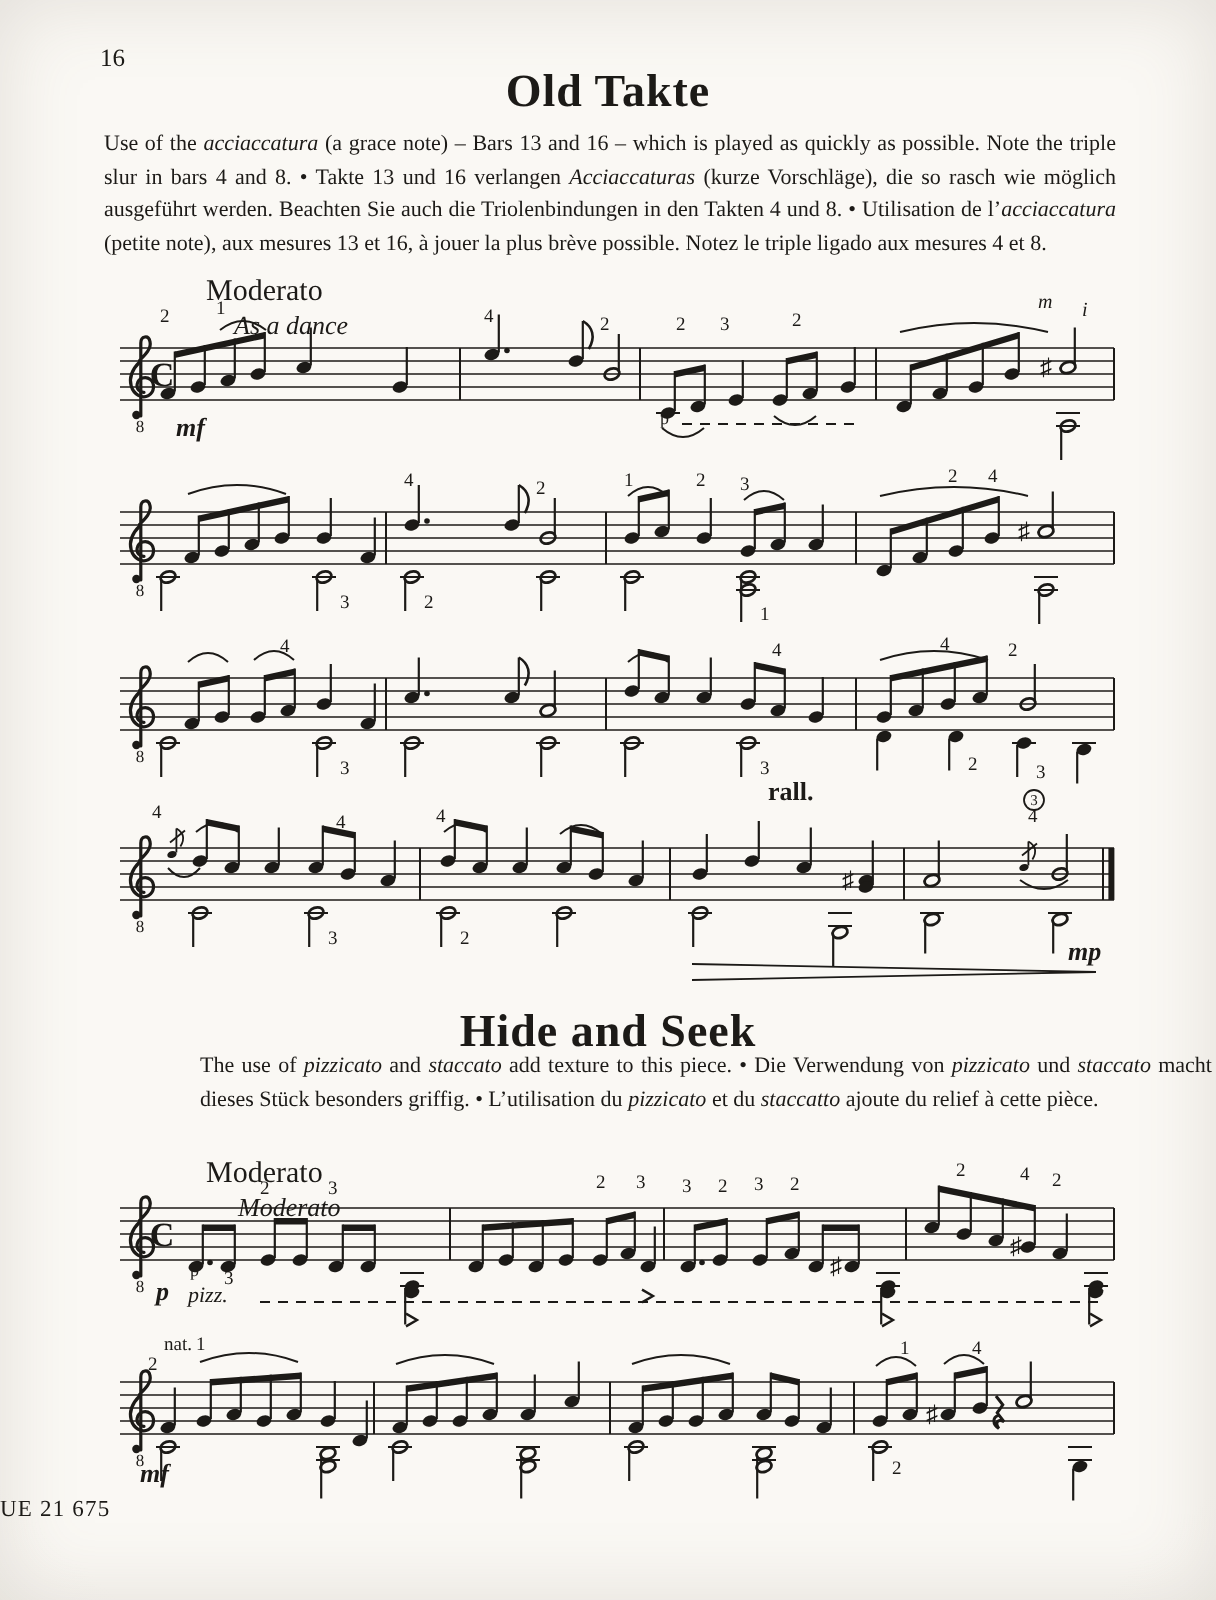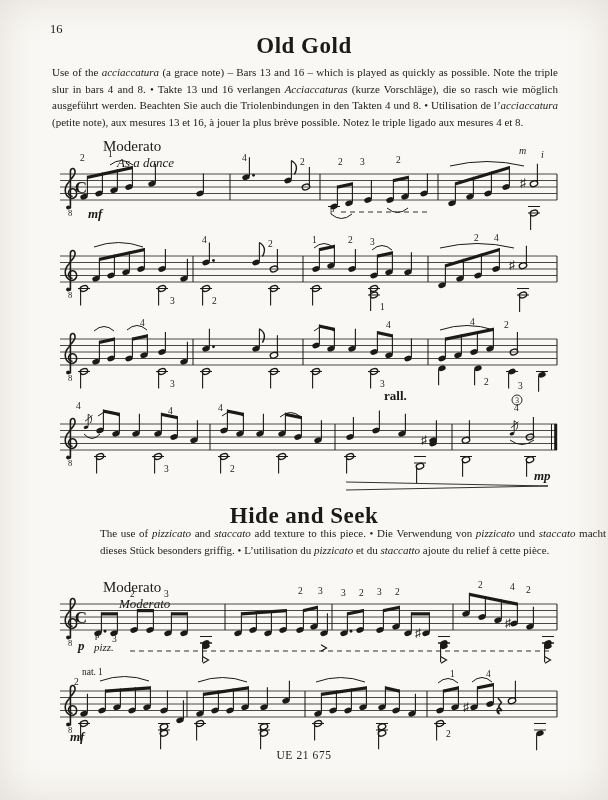--- a/index.html
+++ b/index.html
@@ -15,21 +15,21 @@
   .piece-title{left:0;width:608px;text-align:center;font-size:23px;font-weight:bold;letter-spacing:.5px;}
   #title1{top:33px;}
   #title2{top:503px;}
   .desc{left:52px;width:506px;font-size:11px;line-height:16.5px;text-align:justify;}
   #desc1{top:64px;}
   #desc2{top:525px;margin-left:48px;}
   .tempo-main{font-size:15px;font-weight:normal;}
   .tempo-sub{font-style:italic;font-size:13px;}
   #tempo1{left:103px;top:138px;}#tempo1sub{left:117px;top:155px;font-style:italic;}
   #tempo2{left:103px;top:579px;}#tempo2sub{left:119px;top:596px;}
-  #footer{left:0;top:749px;width:608px;text-align:center;font-size:11.5px;letter-spacing:.6px;}
+  #footer{left:0;top:749px;width:608px;text-align:left;font-size:11.5px;letter-spacing:.6px;}
   #score{position:absolute;left:0;top:0;}
   #score text{fill:#1c1a17;font-family:"Liberation Serif",serif;}
   .t-f{font-size:9.5px;}
   .t-fi{font-size:10px;font-style:italic;}
   .t-d{font-size:13px;font-weight:bold;font-style:italic;}
   .t-sm{font-size:9px;}
   .t-it{font-size:11px;font-style:italic;}
   .t-rall{font-size:13px;font-weight:bold;}
   .t-nat{font-size:9.5px;}
   .t-acc{font-size:12px;font-family:"DejaVu Sans",sans-serif;}
@@ -683,21 +683,21 @@
         <path d="M498,698 l3.4,4.4 l-2.8,4 l3.4,4.4 c-3.2,-1.6 -4.6,0.4 -2.6,3.4 c-3.4,-2 -3,-5.6 -0.4,-6.4" fill="none" stroke="#1c1a17" stroke-width="1.5"></path>
         <line x1="534" y1="723.5" x2="546" y2="723.5" stroke="#1c1a17" stroke-width="1"></line>
         <line x1="534" y1="730" x2="546" y2="730" stroke="#1c1a17" stroke-width="1"></line>
         <ellipse cx="540" cy="733.25" rx="3.8" ry="2.7" transform="rotate(-18 540 733.25)" fill="#1c1a17"></ellipse>
         <line x1="536.6" y1="734.25" x2="536.6" y2="750.25" stroke="#1c1a17" stroke-width="1.1"></line>
       </g>
     </svg>
 
   <div id="pagenum" class="abs">16</div>
 
-  <div id="title1" class="abs piece-title">Old Gold</div>
+  <div id="title1" class="abs piece-title">Old Takte</div>
   <div id="desc1" class="abs desc"><span>Use of the </span><i>acciaccatura</i><span> (a grace note) – Bars 13 and 16 – which is played as quickly as possible. Note the triple slur in bars 4 and 8. • Takte 13 und 16 verlangen </span><i>Acciaccaturas</i><span> (kurze Vorschläge), die so rasch wie möglich ausgeführt werden. Beachten Sie auch die Triolenbindungen in den Takten 4 und 8. • Utilisation de l’</span><i>acciaccatura</i><span> (petite note), aux mesures 13 et 16, à jouer la plus brève possible. Notez le triple ligado aux mesures 4 et 8.</span></div>
   <div id="tempo1" class="abs tempo-main">Moderato</div>
   <div id="tempo1sub" class="abs tempo-sub">As a dance</div>
 
   <div id="title2" class="abs piece-title">Hide and Seek</div>
   <div id="desc2" class="abs desc"><span>The use of </span><i>pizzicato</i><span> and </span><i>staccato</i><span> add texture to this piece. • Die Verwendung von </span><i>pizzicato</i><span> und </span><i>staccato</i><span> macht dieses Stück besonders griffig. • L’utilisation du </span><i>pizzicato</i><span> et du </span><i>staccatto</i><span> ajoute du relief à cette pièce.</span></div>
   <div id="tempo2" class="abs tempo-main">Moderato</div>
   <div id="tempo2sub" class="abs tempo-sub">Moderato</div>
 
   <div id="footer" class="abs">UE 21 675</div>

